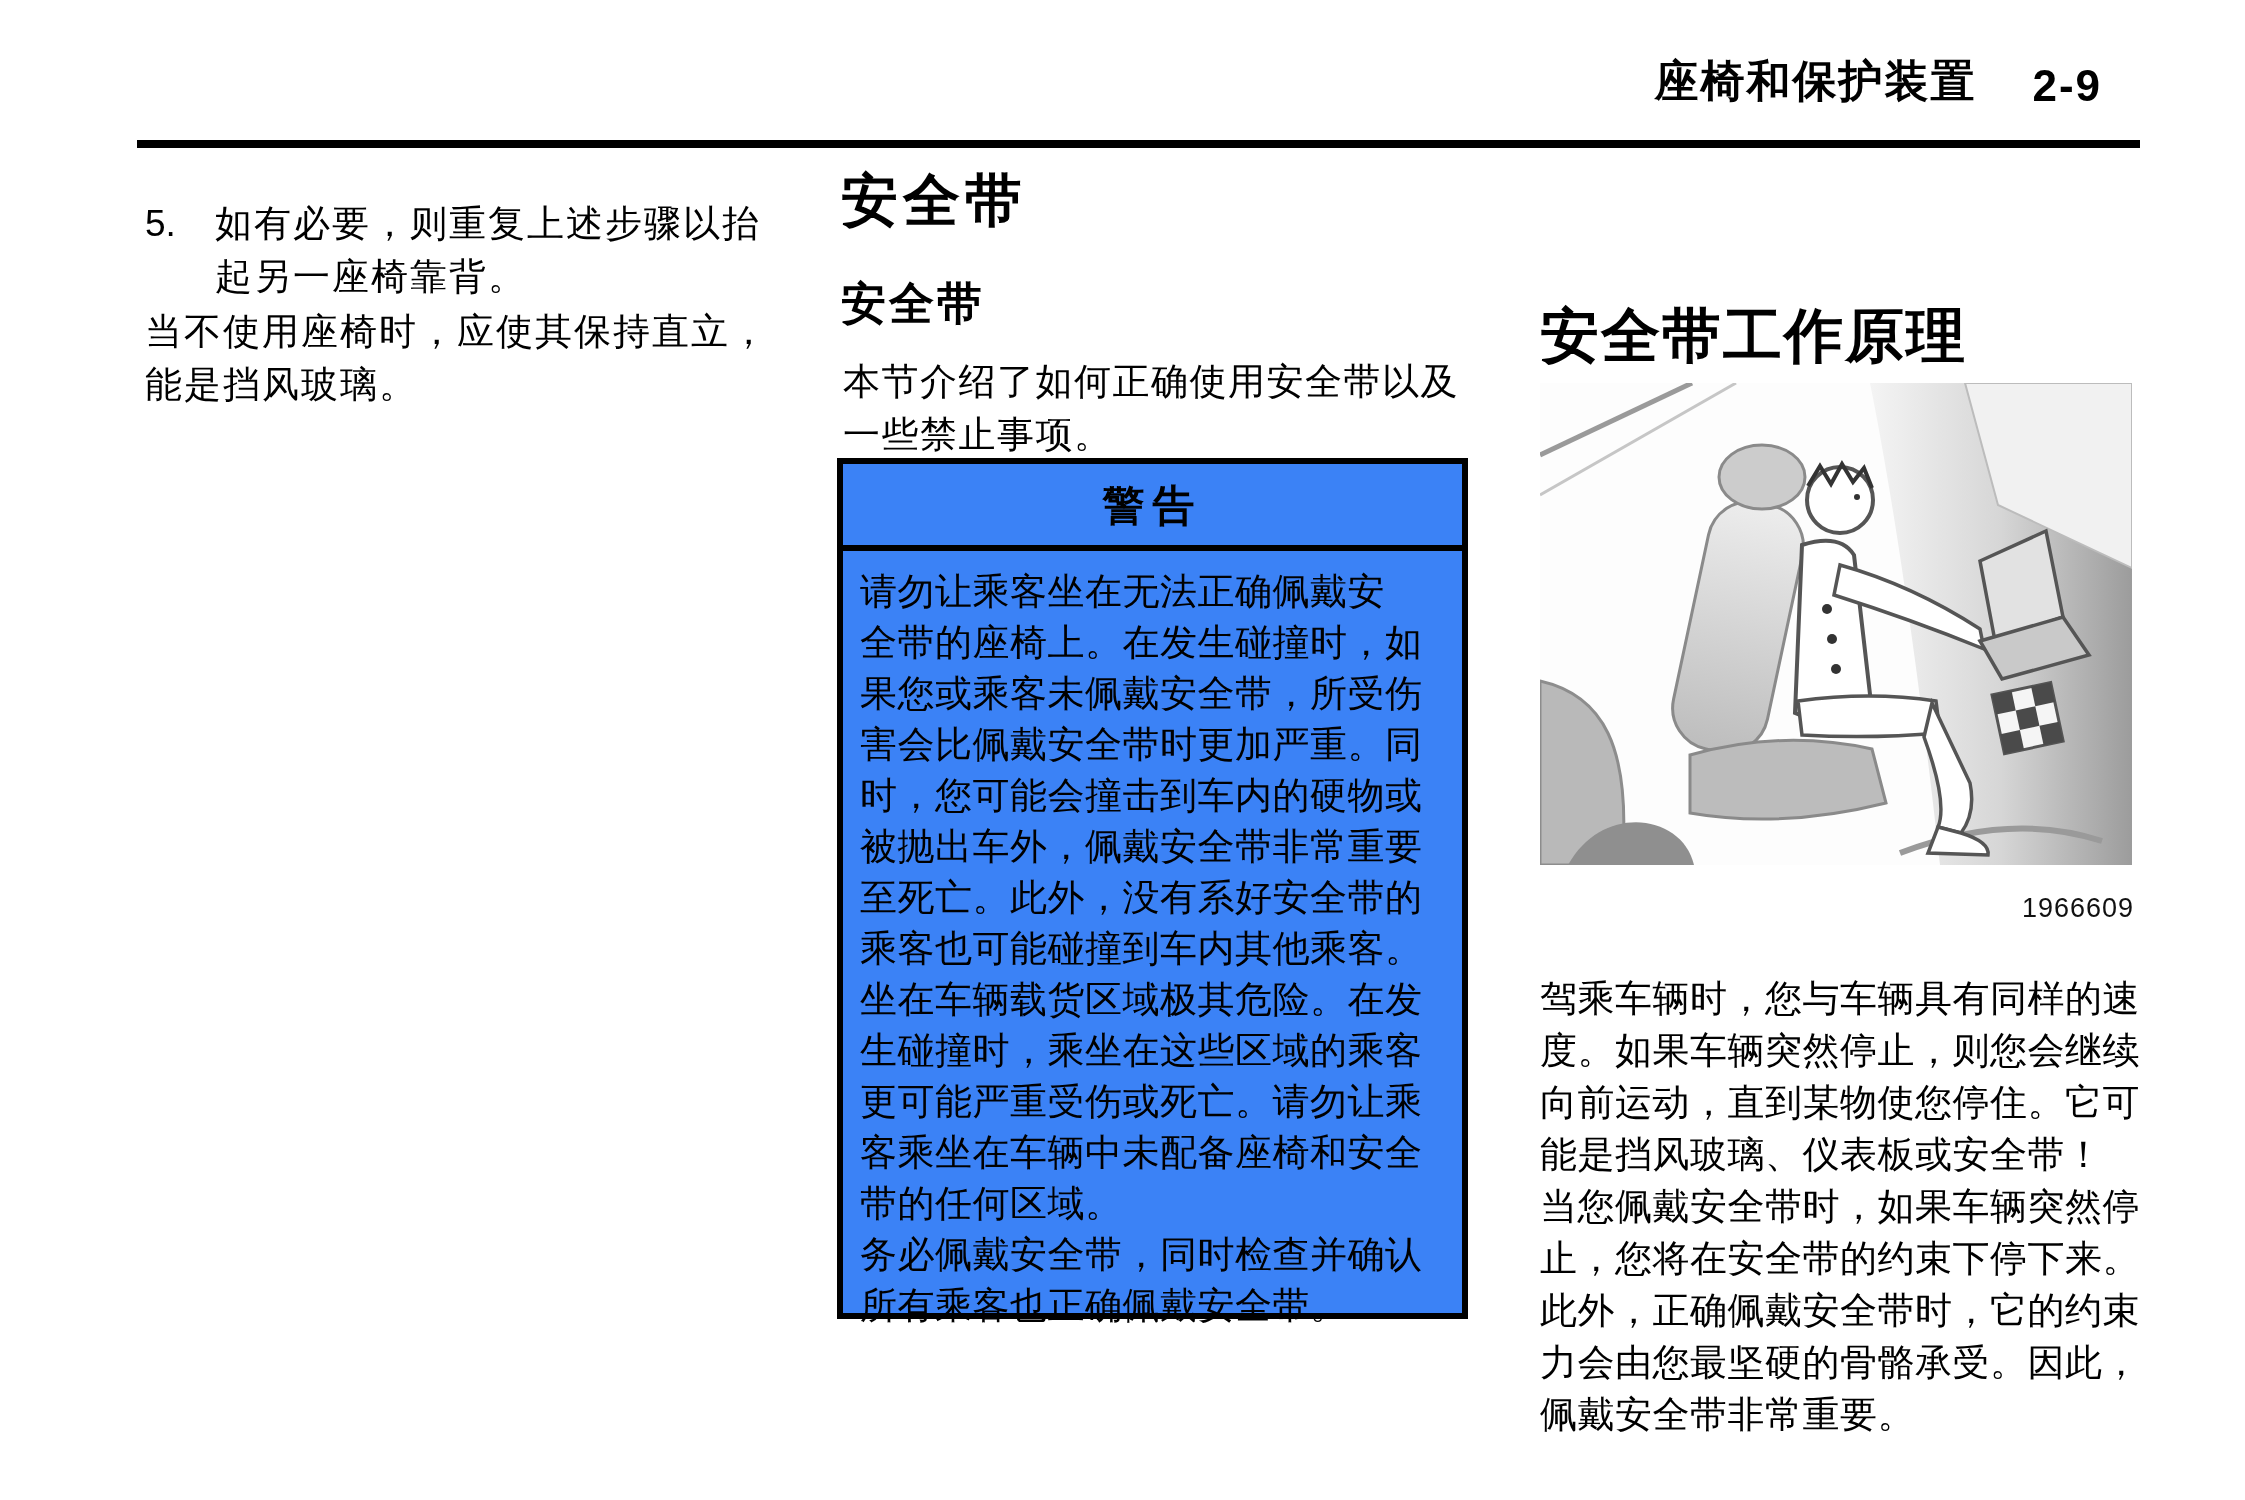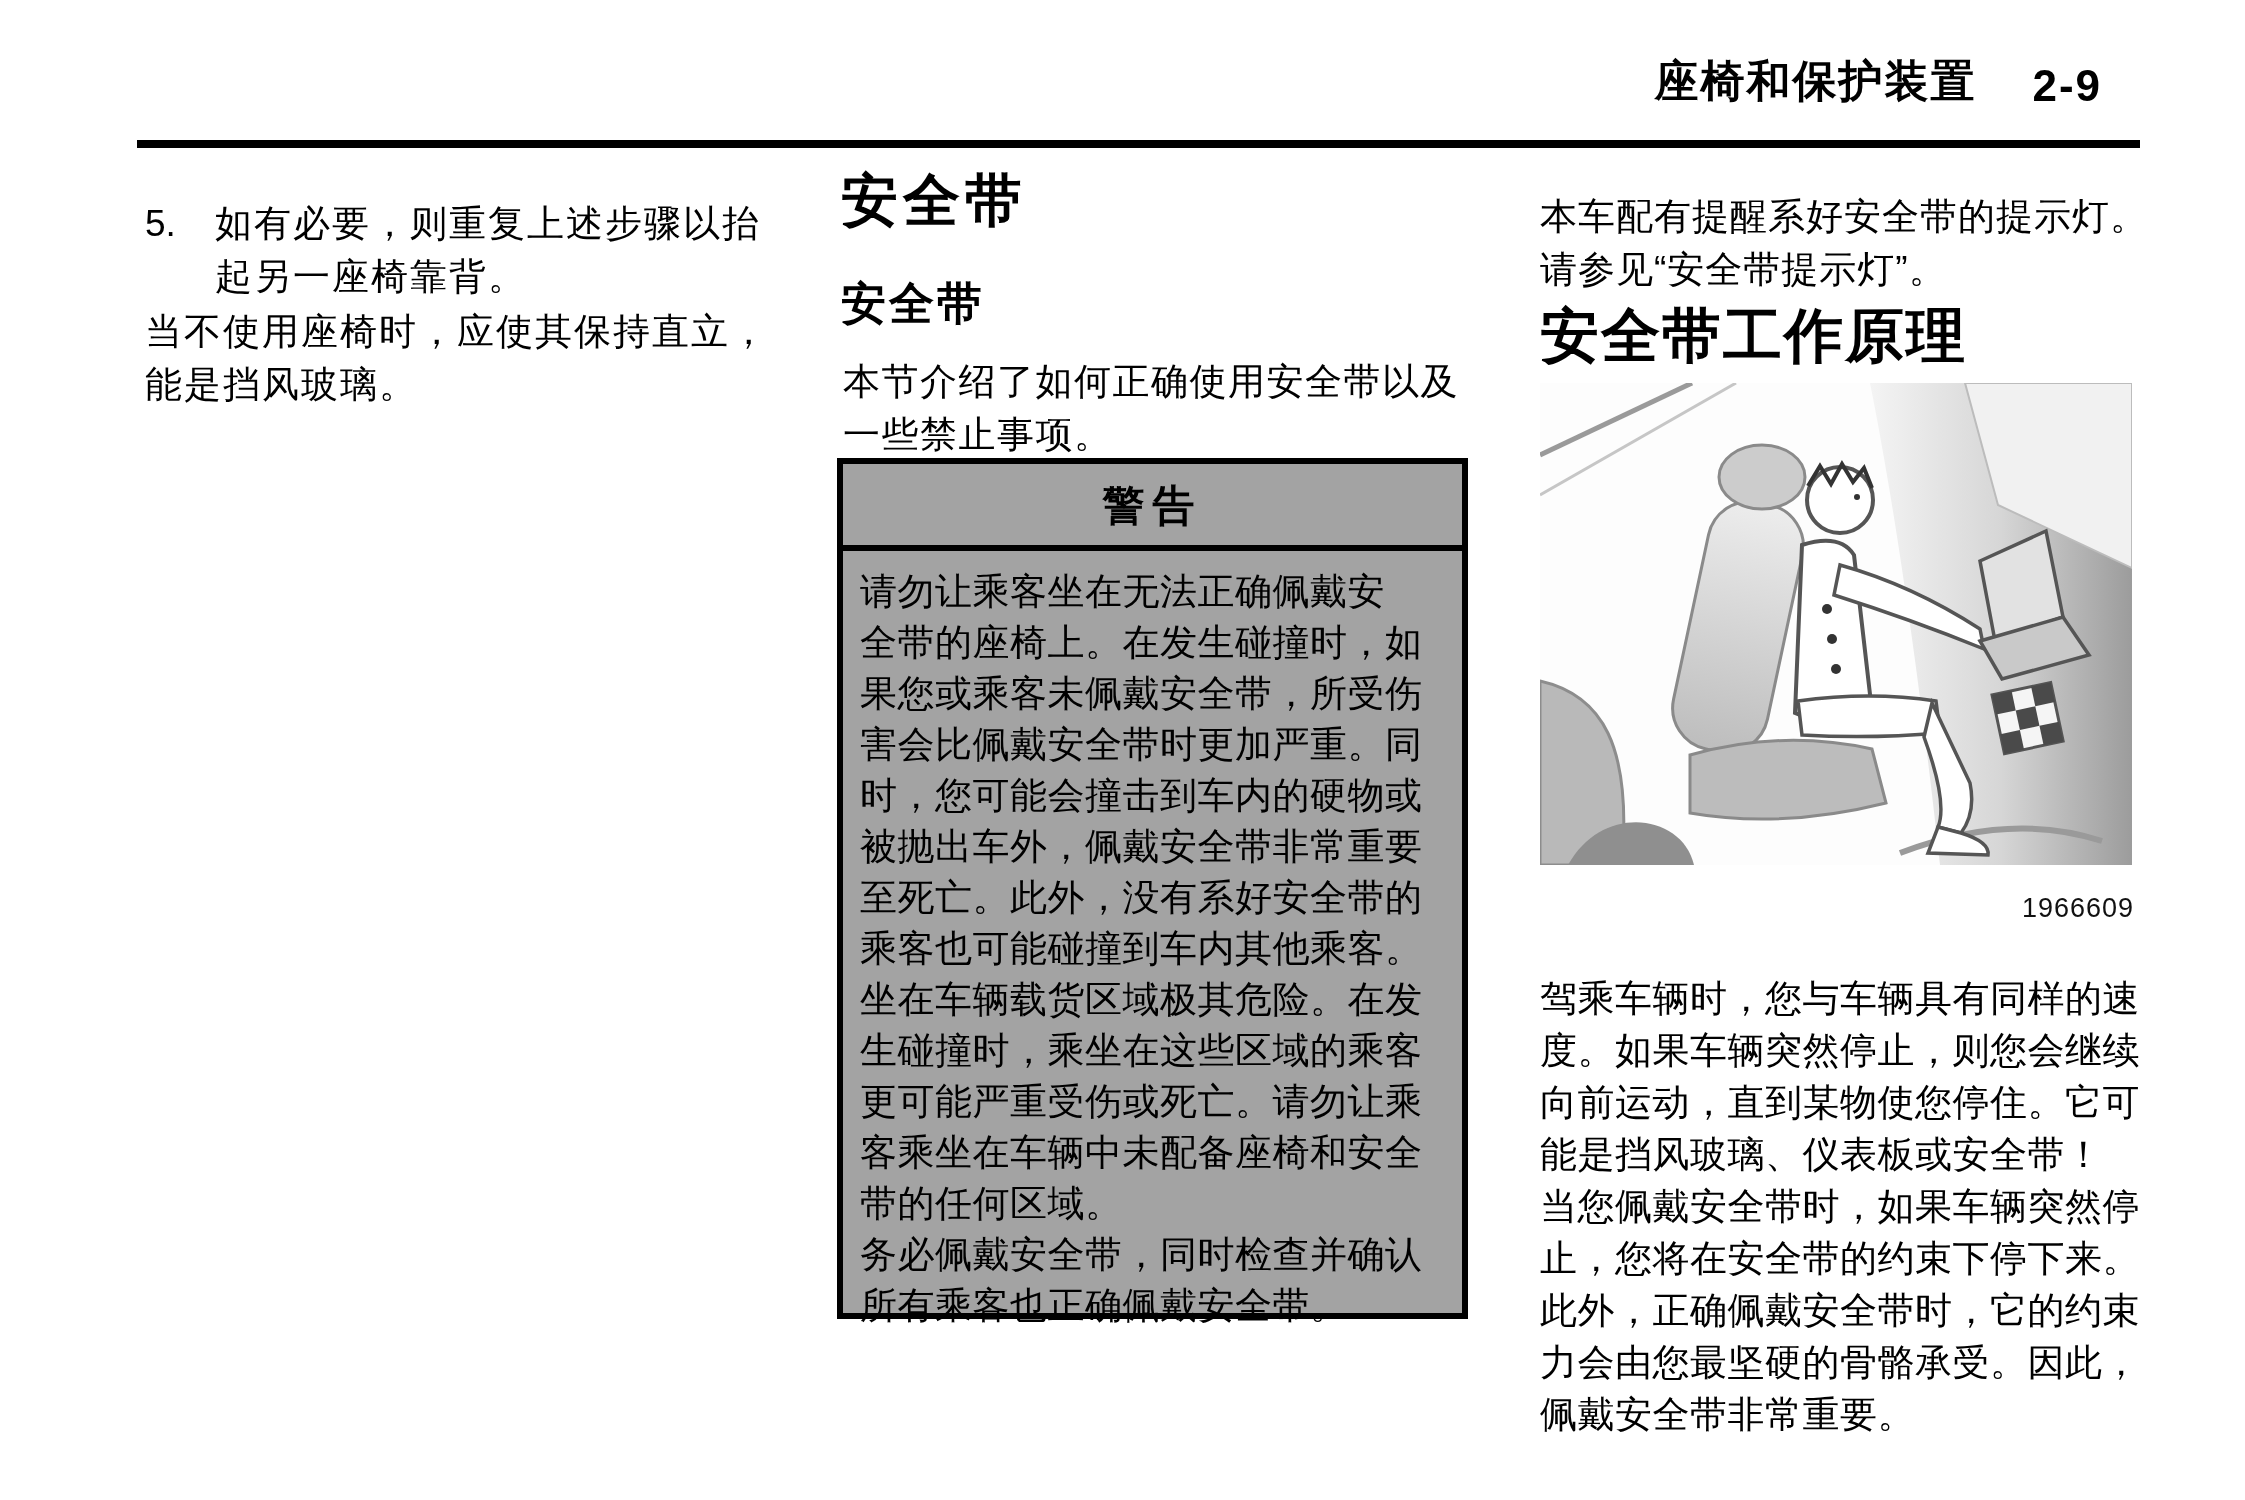--- a/index.html
+++ b/index.html
@@ -20,21 +20,21 @@
   .col1-list { left:145px; top:197px; display:flex; }
   .li-num { width:70px; font-size:37px; line-height:53px; }
   .col1-para { left:145px; top:305px; }
 
   
   .col2-h1 { left:841px; top:163px; margin:0; font-size:57px; font-weight:bold; letter-spacing:5px; }
   .col2-h2 { left:841px; top:274px; margin:0; font-size:45px; font-weight:bold; letter-spacing:3px; }
   .col2-intro { left:843px; top:355px; }
 
   .warning-box { left:837px; top:458px; width:631px; height:861px;
-                 border:6px solid #000; box-sizing:border-box; background:#a3a3a3; }
+                 border:6px solid #000; box-sizing:border-box; background:#3b82f6; }
   .warning-title { font-size:42px; font-weight:bold; letter-spacing:8px;
                    text-align:center; padding:14px 0 11px 0; border-bottom:6px solid #000; }
   .warning-body { padding:15px 12px 0 17px; font-size:37px; line-height:51px; letter-spacing:0.5px; }
 
   
   .col3-intro { left:1540px; top:190px; letter-spacing:1px; }
   .col3-h3 { left:1540px; top:297px; margin:0; font-size:59px; font-weight:bold; letter-spacing:2px; }
   .figure { left:1540px; top:383px; width:592px; height:482px; }
   .figure svg { display:block; width:100%; height:100%; }
   .fig-caption { left:1540px; top:893px; width:594px; text-align:right;
@@ -85,24 +85,20 @@
         <div class="tline">坐在车辆载货区域极其危险。在发</div>
         <div class="tline">生碰撞时，乘坐在这些区域的乘客</div>
         <div class="tline">更可能严重受伤或死亡。请勿让乘</div>
         <div class="tline">客乘坐在车辆中未配备座椅和安全</div>
         <div class="tline">带的任何区域。</div>
         <div class="tline">务必佩戴安全带，同时检查并确认</div>
         <div class="tline">所有乘客也正确佩戴安全带。</div>
       </div>
   </div>
 
-  <div class="abs col3-intro body-text">
-      <div class="tline">本车配有提醒系好安全带的提示灯。</div>
-      <div class="tline">请参见“安全带提示灯”。</div>
-    </div>
   <h3 class="abs col3-h3">安全带工作原理</h3>
 
   <div class="abs figure">
     <svg viewBox="0 0 592 482" xmlns="http://www.w3.org/2000/svg">
       <defs>
         <linearGradient id="g1" x1="0" y1="0" x2="1" y2="0">
           <stop offset="0" stop-color="#f4f4f4"></stop>
           <stop offset="0.5" stop-color="#d6d6d6"></stop>
           <stop offset="1" stop-color="#9c9c9c"></stop>
         </linearGradient>

